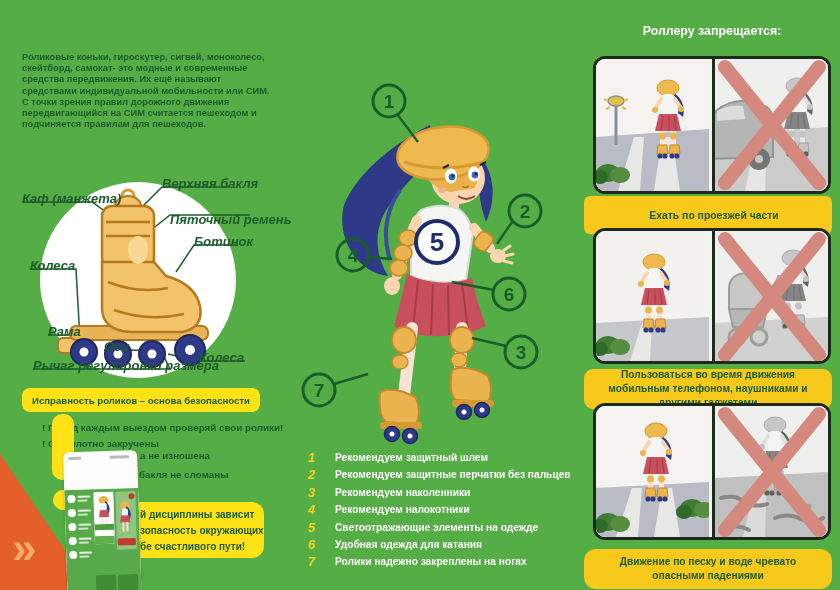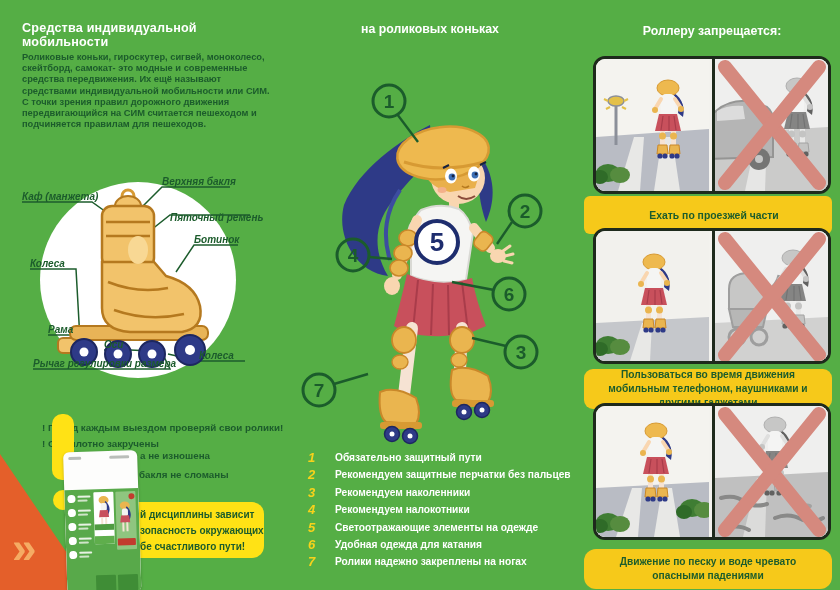--- a/index.html
+++ b/index.html
@@ -9,21 +9,21 @@
 
   
   .h-title { color:#ffffff; font-weight:bold; }
 
   
   .l-title { position:absolute; left:22px; top:21px; width:260px; font-size:12.6px; letter-spacing:.2px; }
   .l-par   { position:absolute; left:22px; top:52px; width:252px; font-size:9.3px; font-weight:bold; line-height:11.2px; color:#1c5c2c; }
 
   .diagram { position:absolute; left:18px; top:170px; width:264px; height:228px; }
   .d-circle{ position:absolute; left:22px; top:12px; width:196px; height:196px; border-radius:50%; background:#ffffff; }
-  .d-label { position:absolute; font-size:10px; font-style:italic; font-weight:bold; color:#1c5c2c; white-space:nowrap; }
+  .d-label { position:absolute; font-size:13px; font-style:italic; font-weight:bold; color:#1c5c2c; white-space:nowrap; }
   .d-svg   { position:absolute; left:0; top:0; }
 
   .l-banner{ position:absolute; left:22px; top:388px; width:238px; height:24px; background:#ffe215; border-radius:8px;
              display:flex; align-items:center; justify-content:center; font-size:9.6px; font-weight:bold; color:#1c5c2c; }
   .chk     { position:absolute; font-size:9.8px; font-weight:bold; color:#1c5c2c; white-space:nowrap; }
 
   .excl    { position:absolute; left:52px; top:414px; width:22px; height:100px; }
   .excl .bar{ position:absolute; left:0; top:0; width:22px; height:66px; background:#ffe215; border-radius:10px; }
   .excl .dot{ position:absolute; left:1px; top:76px; width:20px; height:20px; background:#ffe215; border-radius:50%; }
 
@@ -68,21 +68,20 @@
              display:flex; align-items:center; justify-content:center; }
   .cap-1   { top:196px; height:38px; border-radius:6px; font-size:10.4px;padding-left:12px; }
   .cap-2   { top:369px; height:40px; border-radius:9px; font-size:10.2px; line-height:14px; padding:0 8px; }
   .cap-3   { top:549px; height:40px; border-radius:12px; font-size:10.2px; line-height:14px; padding:0 10px; }
 </style>
 </head>
 <body>
 
 <div class="poster">
 
-  <div class="l-title h-title">Средства индивидуальной мобильности</div>
   <div class="l-par">Роликовые коньки, гироскутер, сигвей, моноколесо, скейтборд, самокат- это модные и современные средства передвижения. Их ещё называют средствами индивидуальной мобильности или СИМ. С точки зрения правил дорожного движения передвигающийся на СИМ считается пешеходом и подчиняется правилам для пешеходов.</div>
 
   <div class="diagram">
     <div class="d-circle"></div>
 
     <svg class="d-svg" width="264" height="228" viewBox="0 0 264 228">
 
       <g stroke="#1c5c2c" stroke-width="1.5" fill="none">
         <path d="M4,32 L74,32 L102,52"></path>
         <path d="M212,17 L144,17 L116,45"></path>
@@ -119,20 +118,21 @@
     <div class="d-label" style="left:144px;top:6px;">Верхняя бакля</div>
     <div class="d-label" style="left:152px;top:34px;margin-top:8px;">Пяточный ремень</div>
     <div class="d-label" style="left:176px;top:64px;">Ботинок</div>
     <div class="d-label" style="left:12px; top:88px;">Колеса</div>
     <div class="d-label" style="left:30px; top:154px;">Рама</div>
     <div class="d-label" style="left:86px; top:169px;">Оси</div>
     <div class="d-label" style="left:15px; top:188px;">Рычаг регулировки размера</div>
     <div class="d-label" style="left:181px;top:180px;">Колеса</div>
   </div>
 
+  <div class="l-banner">Исправность роликов – основа безопасности</div>
 
   <div class="chk" style="left:42px; top:422px;">! Перед каждым выездом проверяй свои ролики!</div>
   <div class="chk" style="left:42px; top:438px;">! Оси плотно закручены</div>
   <div class="chk" style="left:140px;top:450px;">а не изношена</div>
   <div class="chk" style="left:139px;top:469px;">бакля не сломаны</div>
 
   <div class="excl">
     <div class="bar"></div>
     <div class="dot"></div>
   </div>
@@ -201,21 +201,20 @@
             <rect x="10" y="23" width="2" height="9" fill="#f6e3d3"></rect>
           </svg>
         <div class="red"></div>
       </div>
       <div class="pc-foot" style="left:29px;"></div>
       <div class="pc-foot" style="left:51px;"></div>
     </div>
   </div>
 
   <div class="m-title h-title">
-    <div>на роликовых коньках</div>
   </div>
 
   <div class="m-illu">
     <svg width="260" height="380" viewBox="0 0 260 380">
 
       <g>
         <path d="M130,55 C100,70 58,100 44,135 C36,166 55,202 88,206 C70,176 77,148 95,128 C108,112 120,98 134,90 Z" fill="#2e3a87"></path>
         <path d="M100,120 C86,140 82,165 90,190" stroke="#3c4da0" stroke-width="4" fill="none"></path>
         <path d="M185,93 C196,113 194,134 186,152 C180,136 177,114 179,98 Z" fill="#2e3a87"></path>
       </g>
@@ -308,21 +307,21 @@
           <text x="221" y="289">3</text>
         <circle cx="19" cy="320" r="16" fill="none" stroke="#1b5c2b" stroke-width="3"></circle>
           <text x="19" y="327">7</text>
       </g>
     </svg>
   </div>
 
   <div class="rules">
     <div class="rule">
         <span class="n">1</span>
-        <span class="t">Обязательно защитный пути</span>
+        <span class="t">Рекомендуем защитный шлем</span>
       </div>
     <div class="rule">
         <span class="n">2</span>
         <span class="t">Рекомендуем защитные перчатки без пальцев</span>
       </div>
     <div class="rule">
         <span class="n">3</span>
         <span class="t">Рекомендуем наколенники</span>
       </div>
     <div class="rule">

